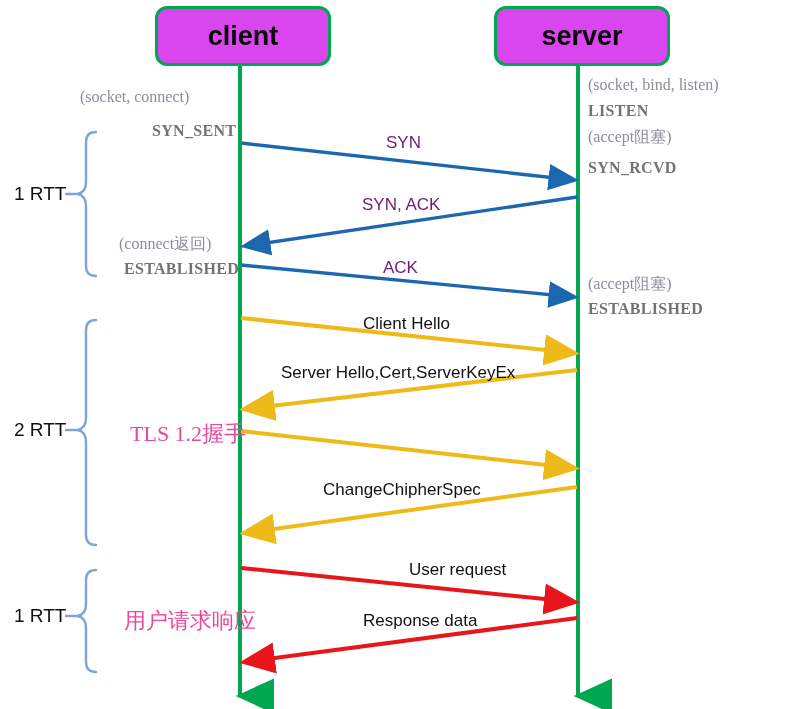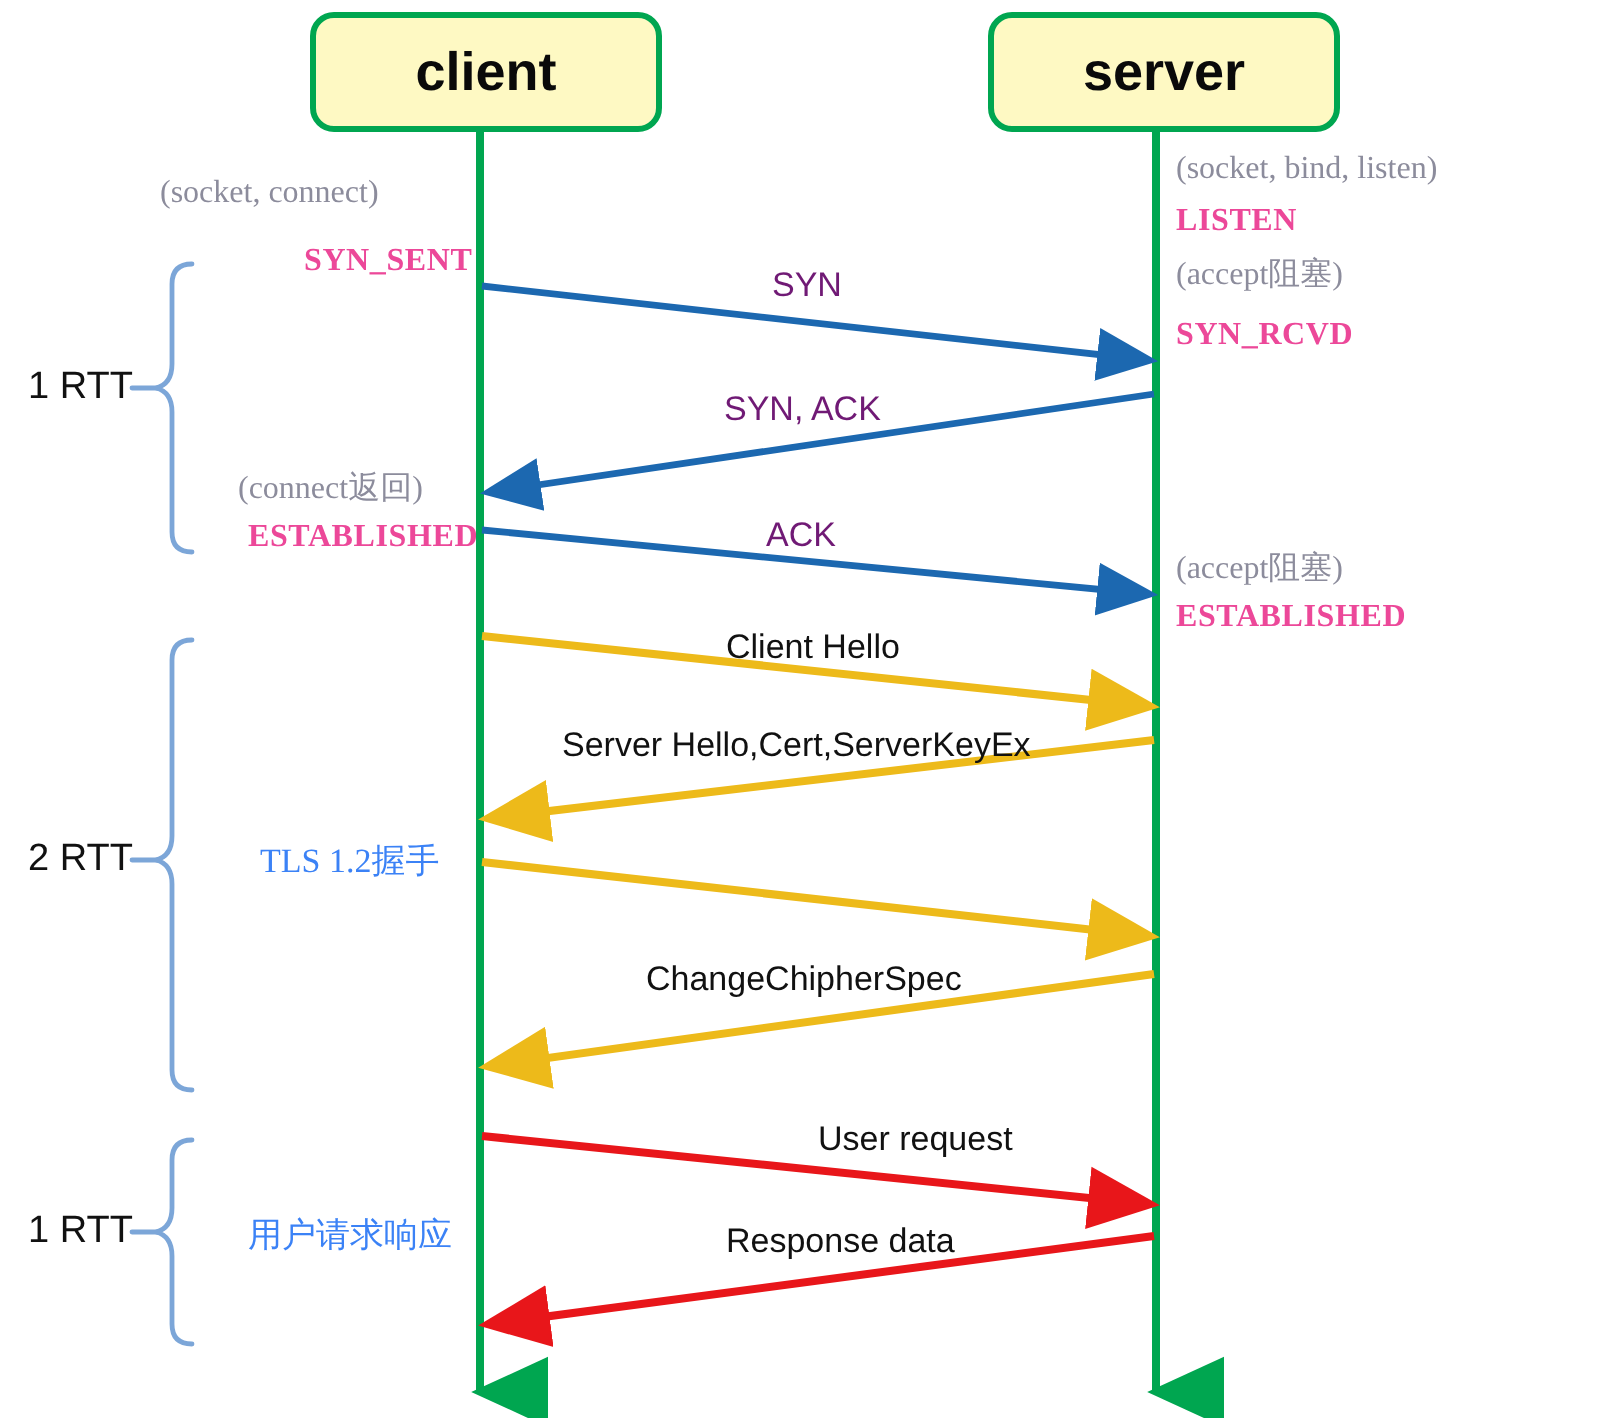--- a/index.html
+++ b/index.html
@@ -2,41 +2,41 @@
 <html><head>
 <meta charset="utf-8">
 <style>
   html,body{margin:0;padding:0;background:#ffffff;}
   body{width:800px;height:709px;position:relative;overflow:hidden;
        font-family:"Liberation Sans", sans-serif;}
   #stage{position:absolute;left:0;top:0;width:800px;height:709px;}
   svg#wires{position:absolute;left:0;top:0;width:800px;height:709px;}
 
   .node-box{position:absolute;border:3px solid #00A650;border-radius:12px;
-            background:#fef9c3;display:flex;align-items:center;justify-content:center;
+            background:#d946ef;display:flex;align-items:center;justify-content:center;
             font-weight:bold;font-size:27px;color:#0a0a0a;
             font-family:"Liberation Sans", sans-serif;}
   #client-box{left:155px;top:6px;width:170px;height:54px;}
   #server-box{left:494px;top:6px;width:170px;height:54px;}
 
   .lbl{position:absolute;white-space:nowrap;}
 
   
   .msg{font-family:"Liberation Sans", sans-serif;font-size:17px;}
   .msg-blue{color:#701a75;}
   .msg-black{color:#111111;}
 
   
   .state{font-family:"Liberation Serif", serif;font-size:16px;}
   .state-gray{color:#8C8C9C;}
-  .state-purple{color:#ec4899;font-weight:bold;letter-spacing:.3px;}
+  .state-purple{color:#737373;font-weight:bold;letter-spacing:.3px;}
 
   
   .rtt{font-family:"Liberation Sans", sans-serif;font-size:19px;color:#111111;}
-  .side-note{font-family:"Liberation Serif", serif;font-size:17px;color:#3b82f6;}
+  .side-note{font-family:"Liberation Serif", serif;font-size:22px;color:#ec4899;}
 </style>
 </head>
 <body>
 
 <div id="stage">
 
   <svg id="wires" viewBox="0 0 800 709">
     <defs>
       <marker id="ah-blue" markerWidth="9" markerHeight="9" refX="7.5" refY="4.5" orient="auto">
         <path d="M0,0.6 L9,4.5 L0,8.4 Z" fill="#1C68B0"></path>

